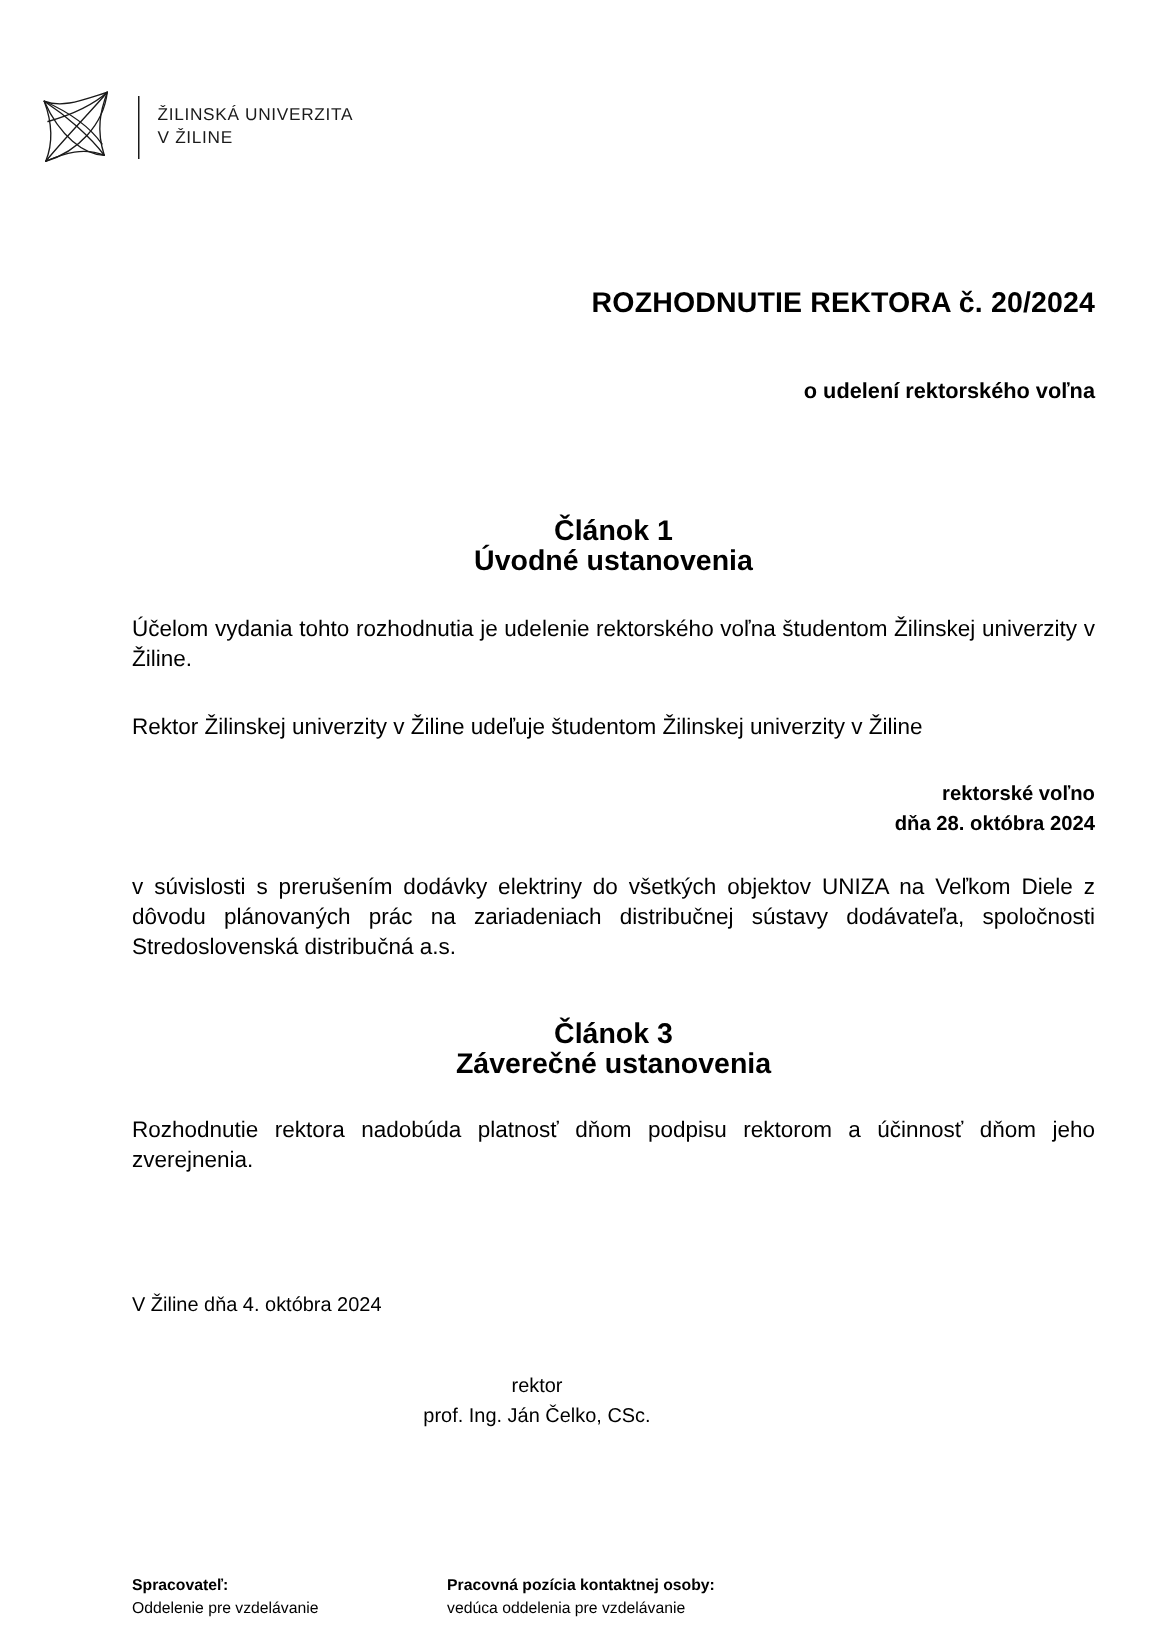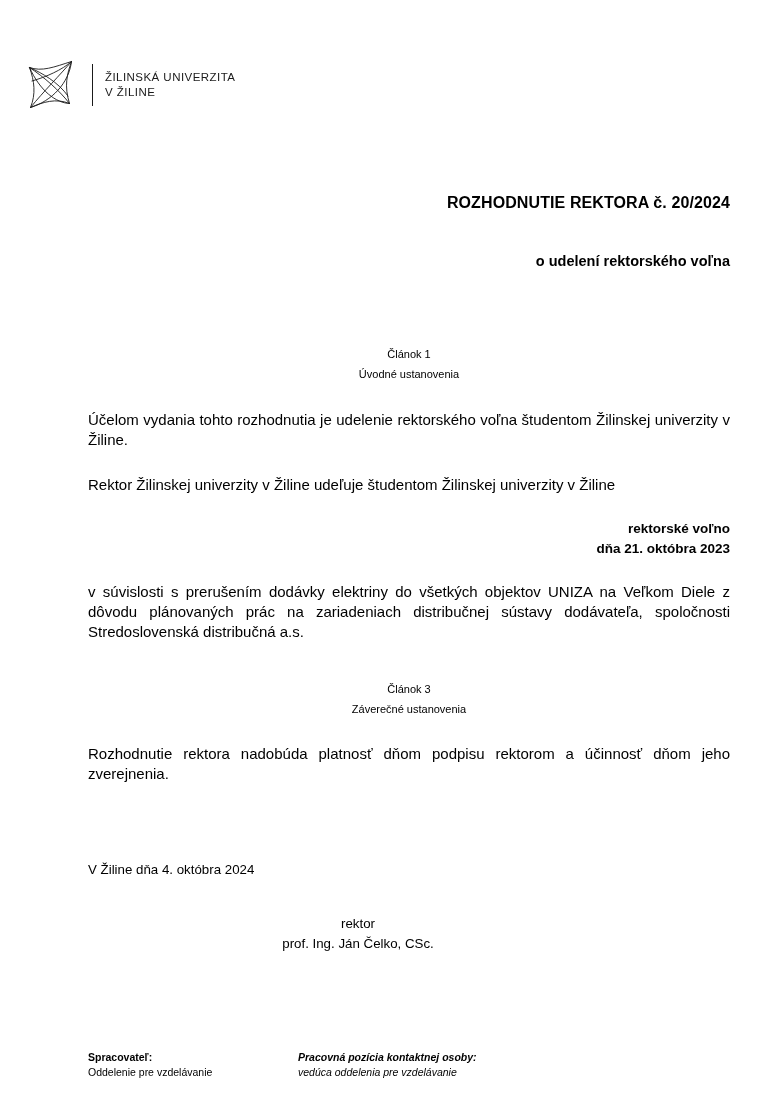--- a/index.html
+++ b/index.html
@@ -63,40 +63,40 @@
     position: absolute;
     left: 88px;
     top: 0;
     width: 642px;
   }
 
   .doc-title {
     margin: 0;
     padding-top: 193px;
     text-align: right;
-    font-size: 16px;
+    font-size: 19px;
     font-weight: bold;
     line-height: 20px;
     letter-spacing: 0.1px;
   }
 
   .doc-subtitle {
     margin: 0;
     padding-top: 38px;
     text-align: right;
     font-size: 14.5px;
     font-weight: bold;
     line-height: 20px;
   }
 
   .article {
     margin: 0;
     text-align: center;
-    font-size: 11px;
-    font-weight: normal;
+    font-size: 19px;
+    font-weight: bold;
     line-height: 19.5px;
   }
   .article .art-num { display: block; }
   .article .art-name { display: block; }
 
   .art1 { padding-top: 74px; }
   .art2 { padding-top: 44px; }
   .art3 { padding-top: 38px; }
 
   .para {
@@ -149,21 +149,21 @@
     top: 1050px;
     width: 642px;
     display: flex;
     font-size: 10.5px;
     line-height: 15px;
   }
   .footer-col {
     display: block;
   }
   .footer-col-1 { width: 210px; }
-  .footer-col-2 { width: 420px; font-style: italic; }
+  .footer-col-2 { width: 420px; }
   .footer-label {
     display: block;
     font-weight: bold;
   }
   .footer-value {
     display: block;
     font-weight: normal;
   }
 </style>
 </head>
@@ -199,21 +199,21 @@
     <div class="article art1">
       <span class="art-num">Článok 1</span>
       <span class="art-name">Úvodné ustanovenia</span>
     </div>
     <p class="para p-purpose">Účelom vydania tohto rozhodnutia je udelenie rektorského voľna študentom Žilinskej univerzity v Žiline.</p>
 
     <p class="para para-left p-grants">Rektor Žilinskej univerzity v Žiline udeľuje študentom Žilinskej univerzity v Žiline</p>
 
     <div class="emphasis-block">
       <span>rektorské voľno</span>
-      <span>dňa  21. októbra 2023</span>
+      <span>dňa  28. októbra 2024</span>
     </div>
 
     <p class="para p-reason">v súvislosti s prerušením dodávky elektriny do všetkých objektov UNIZA na Veľkom Diele z dôvodu plánovaných prác na zariadeniach distribučnej sústavy dodávateľa, spoločnosti Stredoslovenská distribučná a.s.</p>
 
     <div class="article art3">
       <span class="art-num">Článok 3</span>
       <span class="art-name">Záverečné ustanovenia</span>
     </div>
     <p class="para p-final">Rozhodnutie rektora nadobúda platnosť dňom podpisu rektorom a účinnosť dňom jeho zverejnenia.</p>
 

